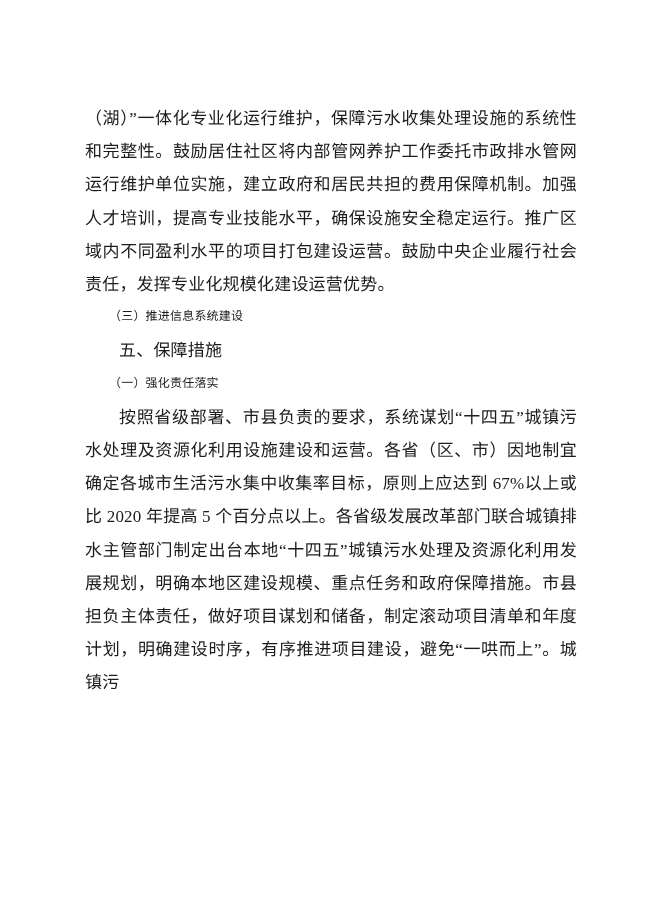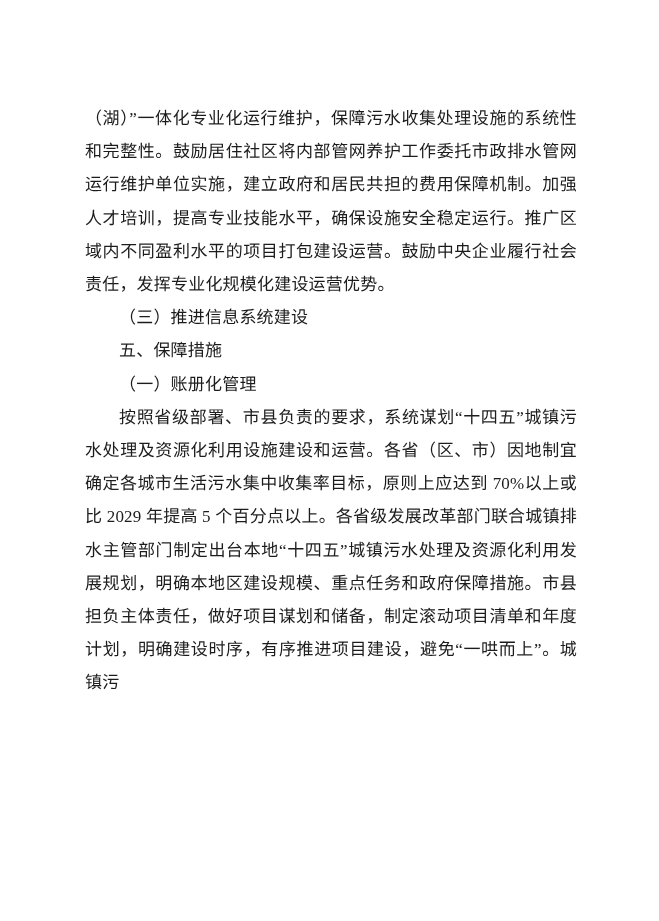--- a/index.html
+++ b/index.html
@@ -31,24 +31,24 @@
     text-justify: inter-ideograph;
     text-indent: 2em;
     word-break: break-all;
     letter-spacing: 0.2px;
   }
   .para.no-indent {
     text-indent: 0;
   }
   .heading-kai {
     margin: 0;
-    font-size: 17px;
+    font-size: 12px;
     line-height: 33.2px;
     text-indent: 2em;
-    font-family: Liberation Serif, serif;
+    font-family: Liberation Mono, monospace;
     font-weight: 500;
     letter-spacing: 0.2px;
   }
   .heading-bold {
     margin: 0;
     font-size: 17px;
     line-height: 33.2px;
     text-indent: 2em;
     font-family: "Liberation Sans", "DejaVu Sans", sans-serif;
     font-weight: 400;
@@ -61,18 +61,18 @@
 <div class="page">
   <div class="text-block">
 
     <p class="para no-indent">（湖）”一体化专业化运行维护，保障污水收集处理设施的系统性和完整性。鼓励居住社区将内部管网养护工作委托市政排水管网运行维护单位实施，建立政府和居民共担的费用保障机制。加强人才培训，提高专业技能水平，确保设施安全稳定运行。推广区域内不同盈利水平的项目打包建设运营。鼓励中央企业履行社会责任，发挥专业化规模化建设运营优势。</p>
 
     <p class="heading-kai">（三）推进信息系统建设</p>
 
 
     <p class="heading-bold">五、保障措施</p>
 
-    <p class="heading-kai">（一）账册化管理</p>
+    <p class="heading-kai">（一）强化责任落实</p>
 
-    <p class="para">按照省级部署、市县负责的要求，系统谋划“十四五”城镇污水处理及资源化利用设施建设和运营。各省（区、市）因地制宜确定各城市生活污水集中收集率目标，原则上应达到 70%以上或比 2029 年提高 5 个百分点以上。各省级发展改革部门联合城镇排水主管部门制定出台本地“十四五”城镇污水处理及资源化利用发展规划，明确本地区建设规模、重点任务和政府保障措施。市县担负主体责任，做好项目谋划和储备，制定滚动项目清单和年度计划，明确建设时序，有序推进项目建设，避免“一哄而上”。城镇污</p>
+    <p class="para">按照省级部署、市县负责的要求，系统谋划“十四五”城镇污水处理及资源化利用设施建设和运营。各省（区、市）因地制宜确定各城市生活污水集中收集率目标，原则上应达到 67%以上或比 2020 年提高 5 个百分点以上。各省级发展改革部门联合城镇排水主管部门制定出台本地“十四五”城镇污水处理及资源化利用发展规划，明确本地区建设规模、重点任务和政府保障措施。市县担负主体责任，做好项目谋划和储备，制定滚动项目清单和年度计划，明确建设时序，有序推进项目建设，避免“一哄而上”。城镇污</p>
 
   </div>
 </div>
 
 </body></html>

